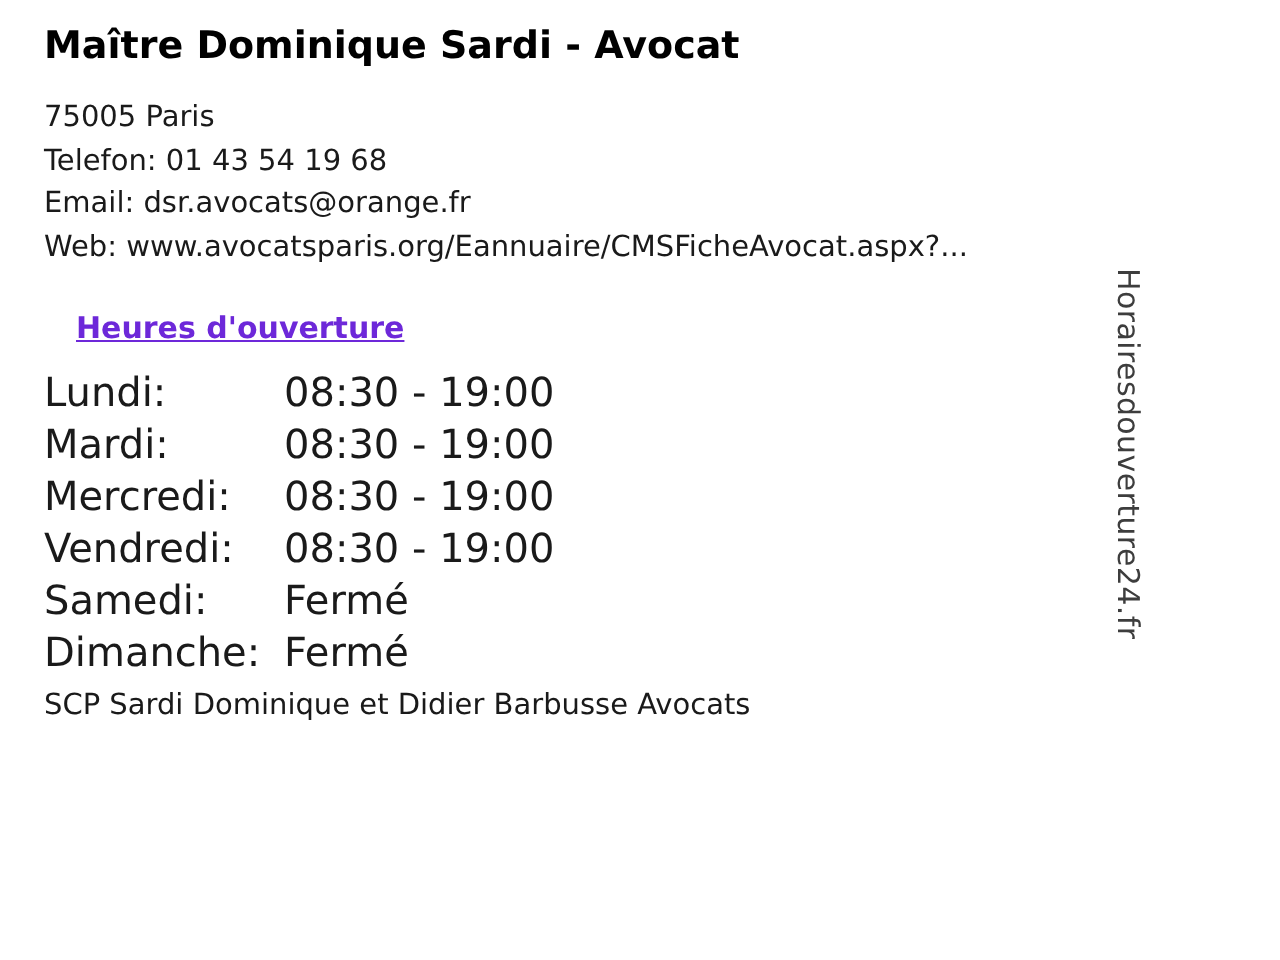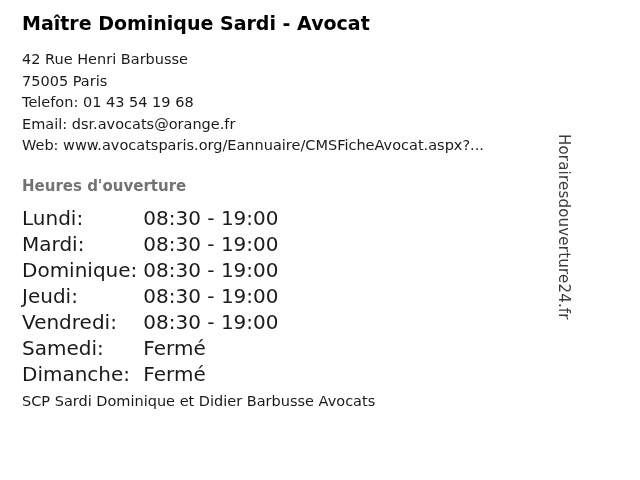--- a/index.html
+++ b/index.html
@@ -38,22 +38,23 @@
   }
   .addr-line {
     font-size: 14.5px;
     line-height: 21.5px;
     color: #1a1a1a;
     white-space: nowrap;
   }
   .section-title {
     font-size: 15px;
     font-weight: bold;
-    color: #737373;
-    margin: 20px 0 14px 0;
+    color: #6d28d9;
+    margin: 20px 0 14px 16px;
+    text-decoration: underline;
   }
   .hours {
     border-collapse: collapse;
     font-size: 20px;
   }
   .hours td {
     padding: 0 0 8px 0;
     vertical-align: top;
     line-height: 18px;
     color: #1a1a1a;
@@ -91,45 +92,40 @@
 </head>
 <body>
 
 <div class="page">
 
   <div class="content">
 
     <h1 class="title">Maître Dominique Sardi - Avocat</h1>
 
     <div>
-      <div class="addr-line">42 Rue Henri Barbusse</div>
       <div class="addr-line">75005 Paris</div>
       <div class="addr-line">Telefon: 01 43 54 19 68</div>
       <div class="addr-line">Email: dsr.avocats@orange.fr</div>
       <div class="addr-line">Web: www.avocatsparis.org/Eannuaire/CMSFicheAvocat.aspx?...</div>
     </div>
 
     <h2 class="section-title">Heures d'ouverture</h2>
 
     <table class="hours">
       <tbody>
         <tr>
           <td class="day">Lundi:</td>
           <td class="time">08:30 - 19:00</td>
         </tr>
         <tr>
           <td class="day">Mardi:</td>
           <td class="time">08:30 - 19:00</td>
         </tr>
         <tr>
-          <td class="day">Dominique:</td>
-          <td class="time">08:30 - 19:00</td>
-        </tr>
-        <tr>
-          <td class="day">Jeudi:</td>
+          <td class="day">Mercredi:</td>
           <td class="time">08:30 - 19:00</td>
         </tr>
         <tr>
           <td class="day">Vendredi:</td>
           <td class="time">08:30 - 19:00</td>
         </tr>
         <tr>
           <td class="day">Samedi:</td>
           <td class="time">Fermé</td>
         </tr>

